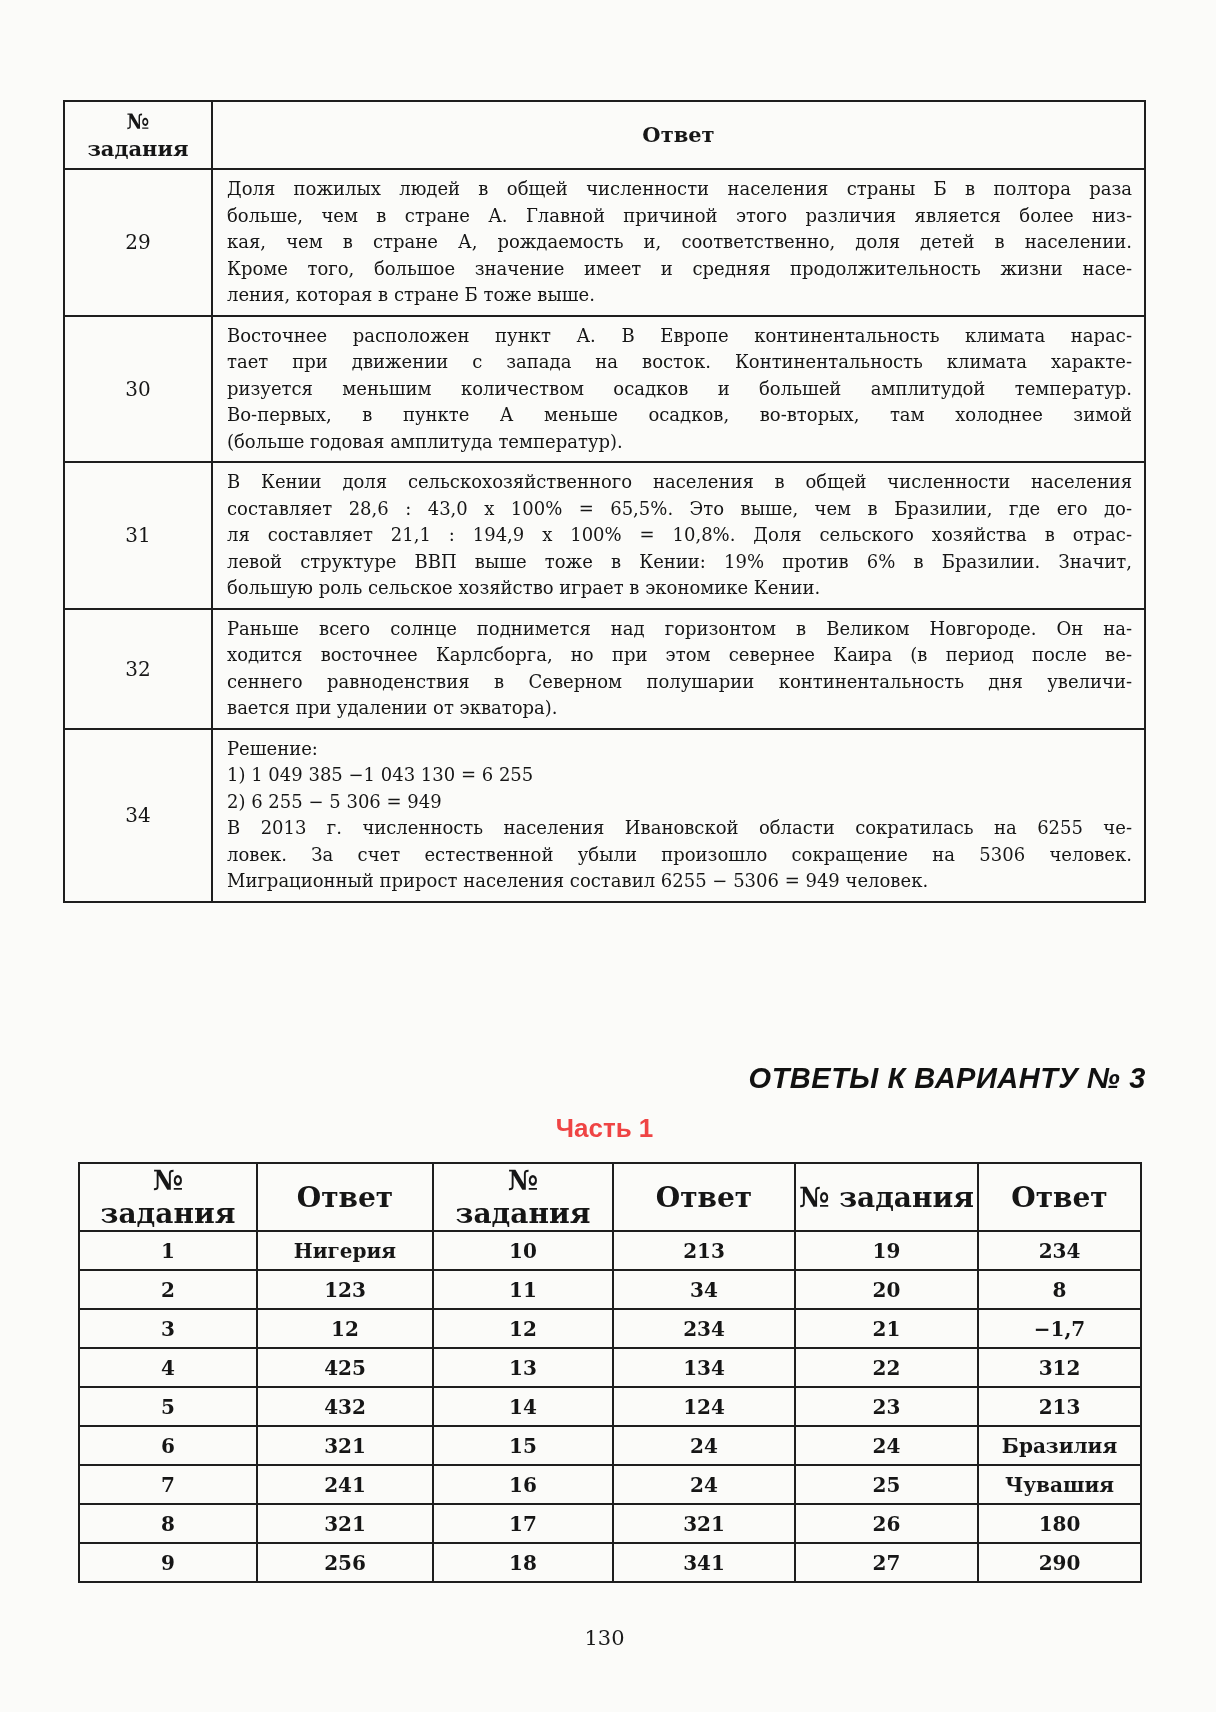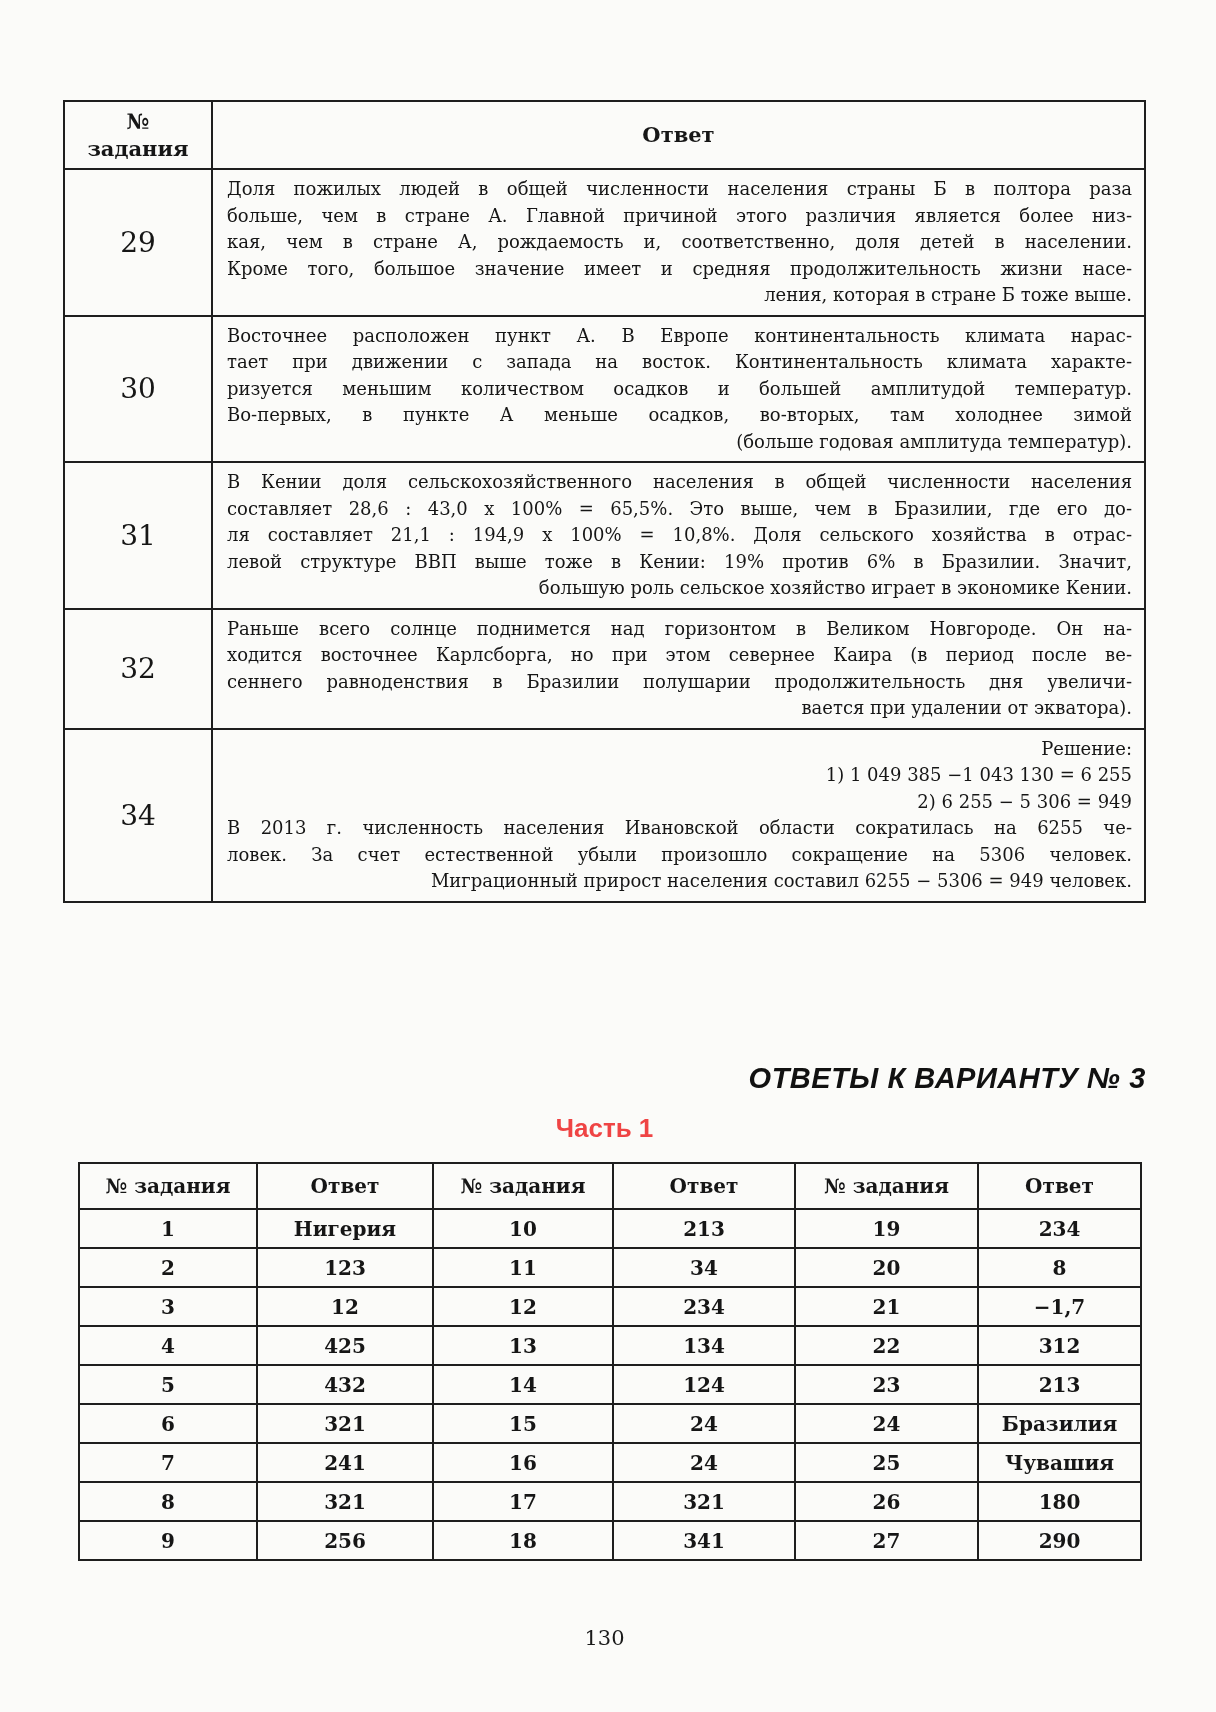--- a/index.html
+++ b/index.html
@@ -18,28 +18,28 @@
     border-collapse: collapse; table-layout: fixed;
   }
   table.t1 th, table.t1 td { border: 2px solid #1e1e1e; }
   table.t1 thead th {
     height: 62px; font-size: 21px; font-weight: bold;
     text-align: center; vertical-align: middle; line-height: 1.3;
     padding: 2px 4px;
   }
   table.t1 td.num {
     text-align: center; vertical-align: middle;
-    font-size: 28px; padding: 12px;
+    font-size: 20px; padding: 12px;
   }
   table.t1 td.ans {
     padding: 6px 12px 6px 14px;
     font-size: 18px; line-height: 26.5px; vertical-align: middle;
   }
   .jl { text-align: justify; text-align-last: justify; }
-  .ll { text-align: right; }
+  .ll { text-align: left; }
 
   
   .sec-title {
     position: absolute; left: 63px; top: 1062px; width: 1083px;
     text-align: right;
     font-family: "Liberation Sans", "DejaVu Sans", sans-serif;
     font-weight: bold; font-size: 29px; color: #111;
     letter-spacing: 0.5px;
     font-style: italic;
   }
@@ -51,21 +51,21 @@
   }
 
   
   table.t2 {
     position: absolute; left: 78px; top: 1162px; width: 1064px;
     border-collapse: collapse; table-layout: fixed;
     font-weight: bold;
   }
   table.t2 th, table.t2 td { border: 2px solid #1e1e1e; }
   table.t2 thead th {
-    height: 44px; font-size: 20px; text-align: center; vertical-align: middle;
+    height: 44px; font-size: 28px; text-align: center; vertical-align: middle;
     padding: 0 2px;
   }
   table.t2 tbody td {
     height: 37px; font-size: 20px; text-align: center; vertical-align: middle;
     padding: 0 2px;
   }
 
   
   .page-num {
     position: absolute; left: 63px; top: 1584px; width: 1083px;
@@ -118,21 +118,21 @@
         <div class="jl">ля составляет 21,1 : 194,9 х 100% = 10,8%. Доля сельского хозяйства в отрас-</div>
         <div class="jl">левой структуре ВВП выше тоже в Кении: 19% против 6% в Бразилии. Значит,</div>
         <div class="ll">большую роль сельское хозяйство играет в экономике Кении.</div>
       </td>
     </tr>
     <tr>
       <td class="num">32</td>
       <td class="ans">
         <div class="jl">Раньше всего солнце поднимется над горизонтом в Великом Новгороде. Он на-</div>
         <div class="jl">ходится восточнее Карлсборга, но при этом севернее Каира (в период после ве-</div>
-        <div class="jl">сеннего равноденствия в Бразилии полушарии продолжительность дня увеличи-</div>
+        <div class="jl">сеннего равноденствия в Северном полушарии континентальность дня увеличи-</div>
         <div class="ll">вается при удалении от экватора).</div>
       </td>
     </tr>
     <tr>
       <td class="num">34</td>
       <td class="ans">
         <div class="ll">Решение:</div>
         <div class="ll">1) 1 049 385 −1 043 130 = 6 255</div>
         <div class="ll">2) 6 255 − 5 306 = 949</div>
         <div class="jl">В 2013 г. численность населения Ивановской области сократилась на 6255 че-</div>

